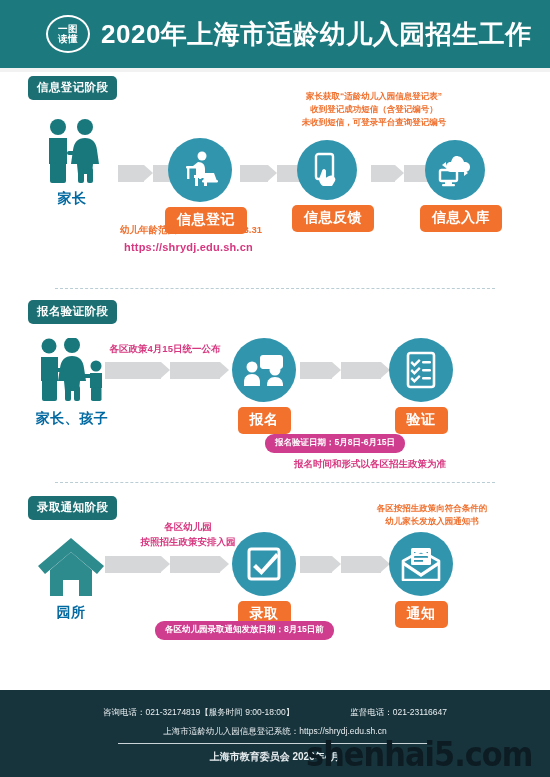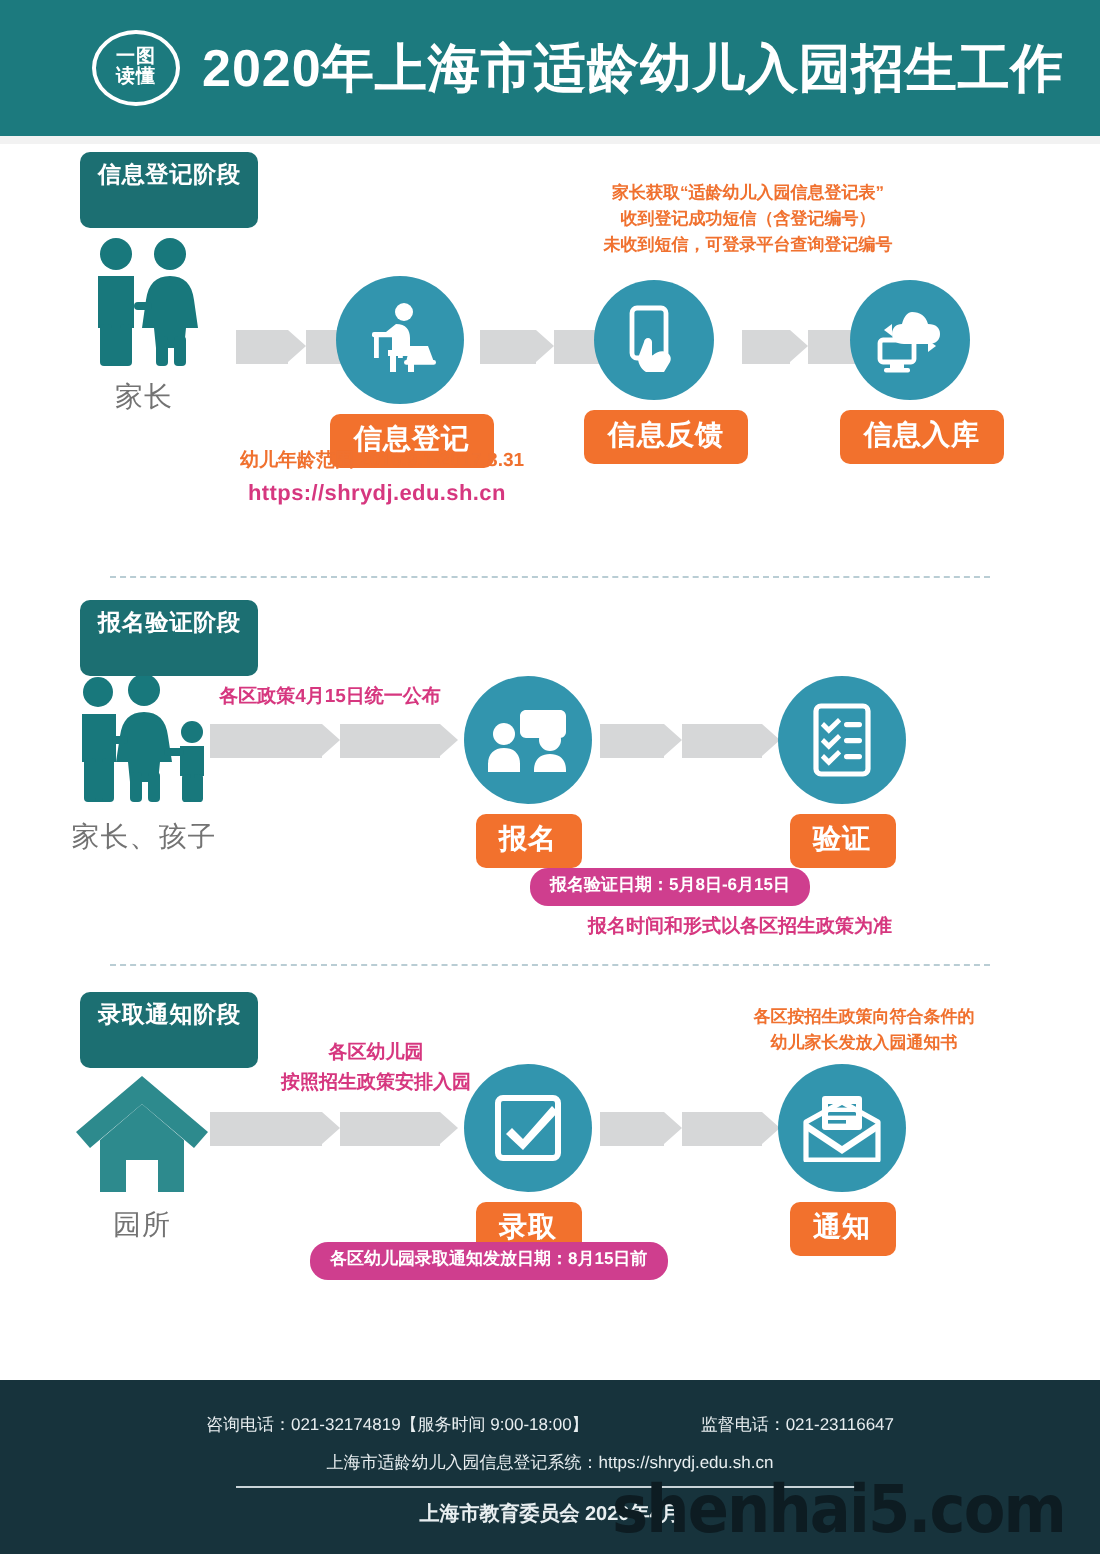--- a/index.html
+++ b/index.html
@@ -33,32 +33,32 @@
     background: #f2f2f2;
   }
 
   
   .section { position: absolute; left: 0; width: 550px; }
   .sec1 { top: 76px; height: 205px; }
   .sec2 { top: 300px; height: 192px; }
   .sec3 { top: 496px; height: 185px; }
 
   .stage-label {
-    position: absolute; left: 40px; top: 0;
+    position: absolute; left: 28px; top: 0;
     background: #1c6f72; color: #fff;
     font-size: 11.5px; font-weight: bold;
-    padding: 4px 9px 19px; border-radius: 5px; white-space: nowrap;
+    padding: 4px 9px 5px; border-radius: 5px; white-space: nowrap;
     letter-spacing: .4px;
   }
 
   
   .actor { position: absolute; left: 30px; text-align: center; width: 84px; }
   .actor-art { height: 74px; display: flex; align-items: flex-end; justify-content: center; }
   .actor-label {
-    color: #737373; font-size: 14px; font-weight: normal; margin-top: 6px;
+    color: #0369a1; font-size: 14px; font-weight: bold; margin-top: 6px;
     white-space: nowrap; letter-spacing: .5px;
   }
 
   
   .bar {
     position: absolute; height: 17px; background: #d6d7d8;
   }
   .bar::after {
     content: ""; position: absolute; right: -9px; top: 0;
     border-top: 8.5px solid transparent; border-bottom: 8.5px solid transparent;

